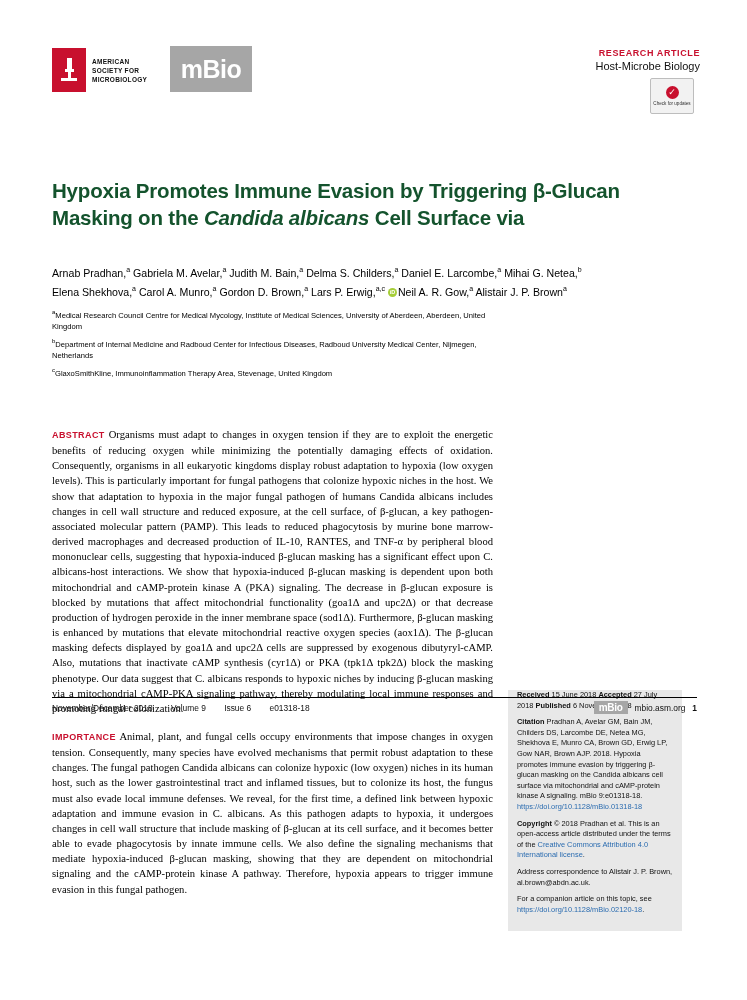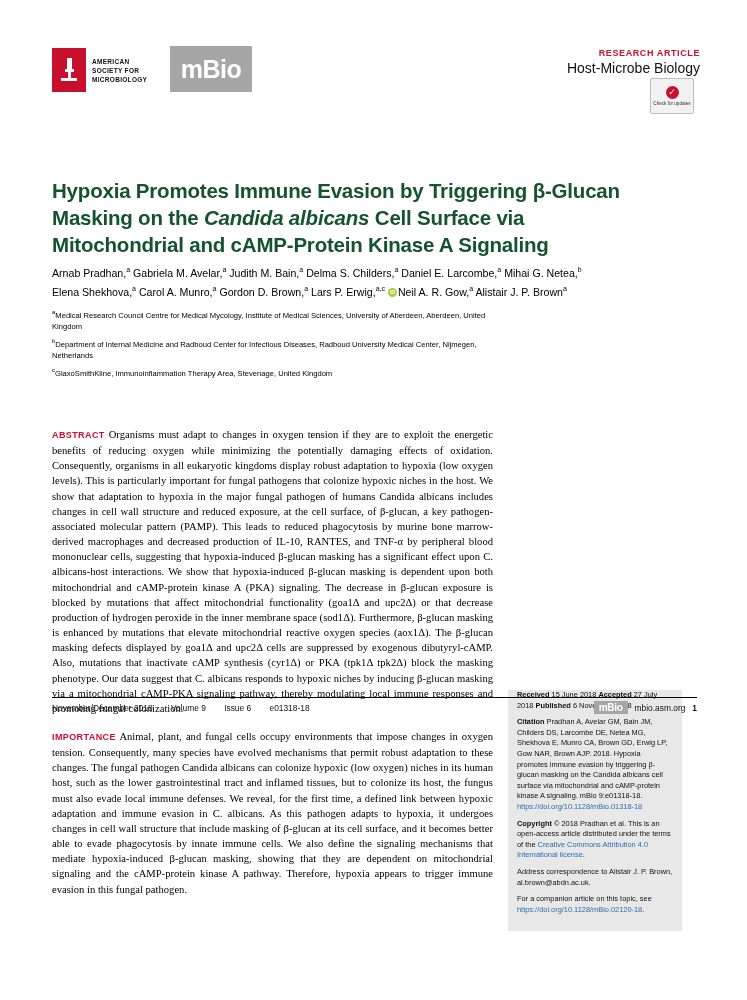--- a/index.html
+++ b/index.html
@@ -34,21 +34,21 @@
     font-family: "Liberation Sans", sans-serif; font-size: 25px; font-weight: bold;
     color: #ffffff; letter-spacing: -0.5px;
   }
 
   .header-right { position: absolute; right: 0; top: 8px; text-align: right; }
   .res-article {
     font-family: "Liberation Sans", sans-serif; font-size: 9px; font-weight: bold;
     color: #c8102e; letter-spacing: .6px; margin-left: 22px;
   }
   .host-microbe {
-    font-family: "Liberation Sans", sans-serif; font-size: 14px; color: #111; margin-top: 2px;
+    font-family: "Liberation Sans", sans-serif; font-size: 11px; color: #111; margin-top: 2px;
   }
   .crossmark {
     position: absolute; right: 6px; top: 38px; width: 44px; height: 36px;
     border: 1px solid #bdbdbd; border-radius: 2px; background: #f2f2f2;
     display: flex; flex-direction: column; align-items: center; justify-content: center;
   }
   .crossmark .cm-circle {
     width: 13px; height: 13px; border-radius: 50%; background: #c8102e; color: #fff;
     font-size: 9px; line-height: 13px; text-align: center; font-family: "Liberation Sans", sans-serif;
   }
@@ -175,21 +175,20 @@
 
     <div class="crossmark">
       <div class="cm-circle">✓</div>
       <div class="cm-label">Check for updates</div>
     </div>
   </div>
 
   <h1 class="title">
     <span>Hypoxia Promotes Immune Evasion by Triggering </span><span>β</span><span>-Glucan</span><br>
     <span>Masking on the </span><i>Candida albicans</i><span> Cell Surface via</span><br>
-    <span>Mitochondrial and cAMP-Protein Kinase A Signaling</span>
   </h1>
 
   <div class="authors">
     <div>
       Arnab Pradhan,<sup>a</sup> Gabriela M. Avelar,<sup>a</sup> Judith M. Bain,<sup>a</sup> Delma S. Childers,<sup>a</sup> Daniel E. Larcombe,<sup>a</sup> Mihai G. Netea,<sup>b</sup>
     </div>
     <div>
       Elena Shekhova,<sup>a</sup> Carol A. Munro,<sup>a</sup> Gordon D. Brown,<sup>a</sup> Lars P. Erwig,<sup>a,c</sup> <span class="orcid"></span>Neil A. R. Gow,<sup>a</sup> Alistair J. P. Brown<sup>a</sup>
     </div>
   </div>

